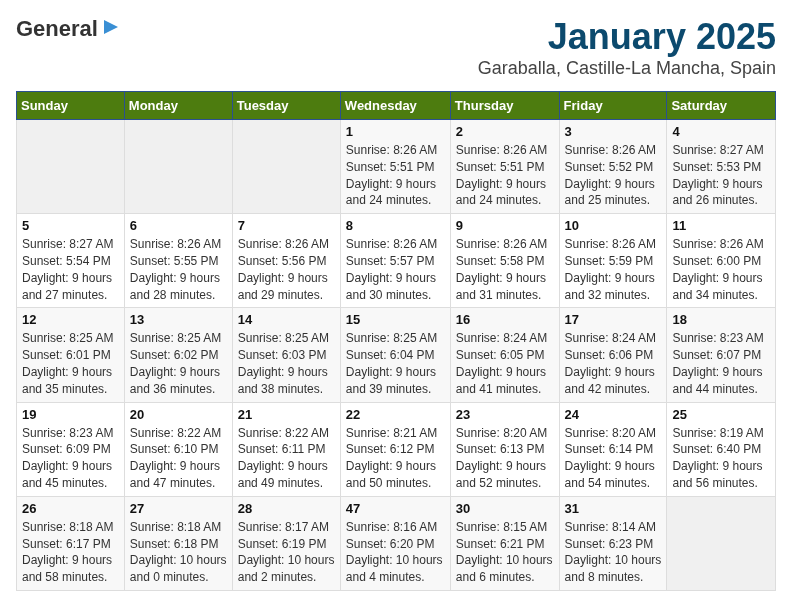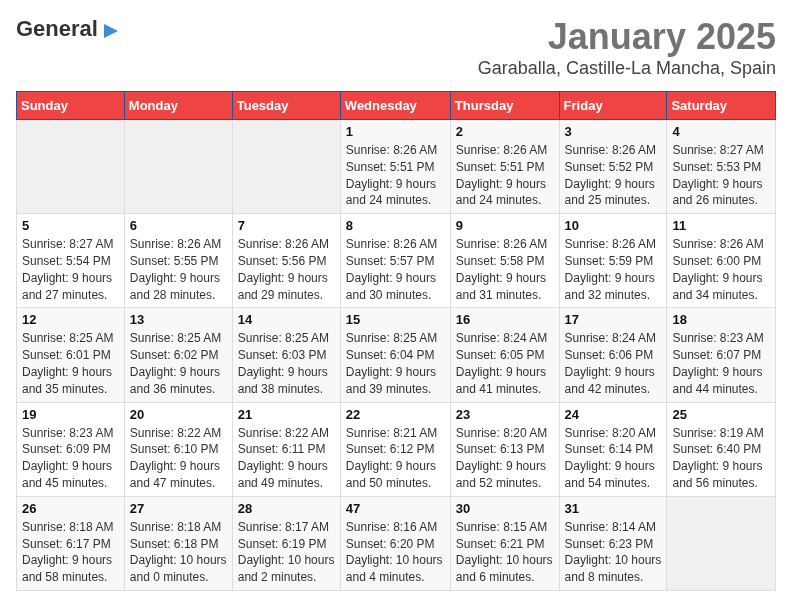--- a/index.html
+++ b/index.html
@@ -15,33 +15,33 @@
       align-items: flex-start;
       justify-content: space-between;
       margin-bottom: 12px;
     }
     .title-section {
       text-align: right;
     }
     .month-title {
       font-size: 36px;
       font-weight: bold;
-      color: #737373;
+      color: #0c4a6e;
     }
     .location {
       font-size: 18px;
       color: #444;
     }
     table {
       width: 100%;
       border-collapse: collapse;
       border: 1px solid #ccc;
     }
     thead tr {
-      background-color: #ef4444;
+      background-color: #4d7c0f;
       color: white;
     }
     thead th {
       padding: 6px 4px;
       font-size: 13px;
       font-weight: bold;
       text-align: left;
       border: 1px solid #2a5090;
     }
     tbody tr {
@@ -77,21 +77,21 @@
       display: flex;
       align-items: center;
     }
   </style>
 </head>
 <body>
 
 <div class="header">
   <div class="logo-wrap">
     <div>
-      <div style="display:flex;align-items:flex-end;">
+      <div style="display:flex;align-items:flex-start;">
         <span style="font-size:22px;font-weight:bold;color:#333;">General</span>
         <svg width="22" height="22" viewBox="0 0 22 22" style="margin-left:2px;">
           <polygon points="4,4 18,11 4,18" fill="#3a8fd4"></polygon>
         </svg>
       </div>
     </div>
   </div>
   <div class="title-section">
     <div class="month-title">January 2025</div>
     <div class="location">Garaballa, Castille-La Mancha, Spain</div>

